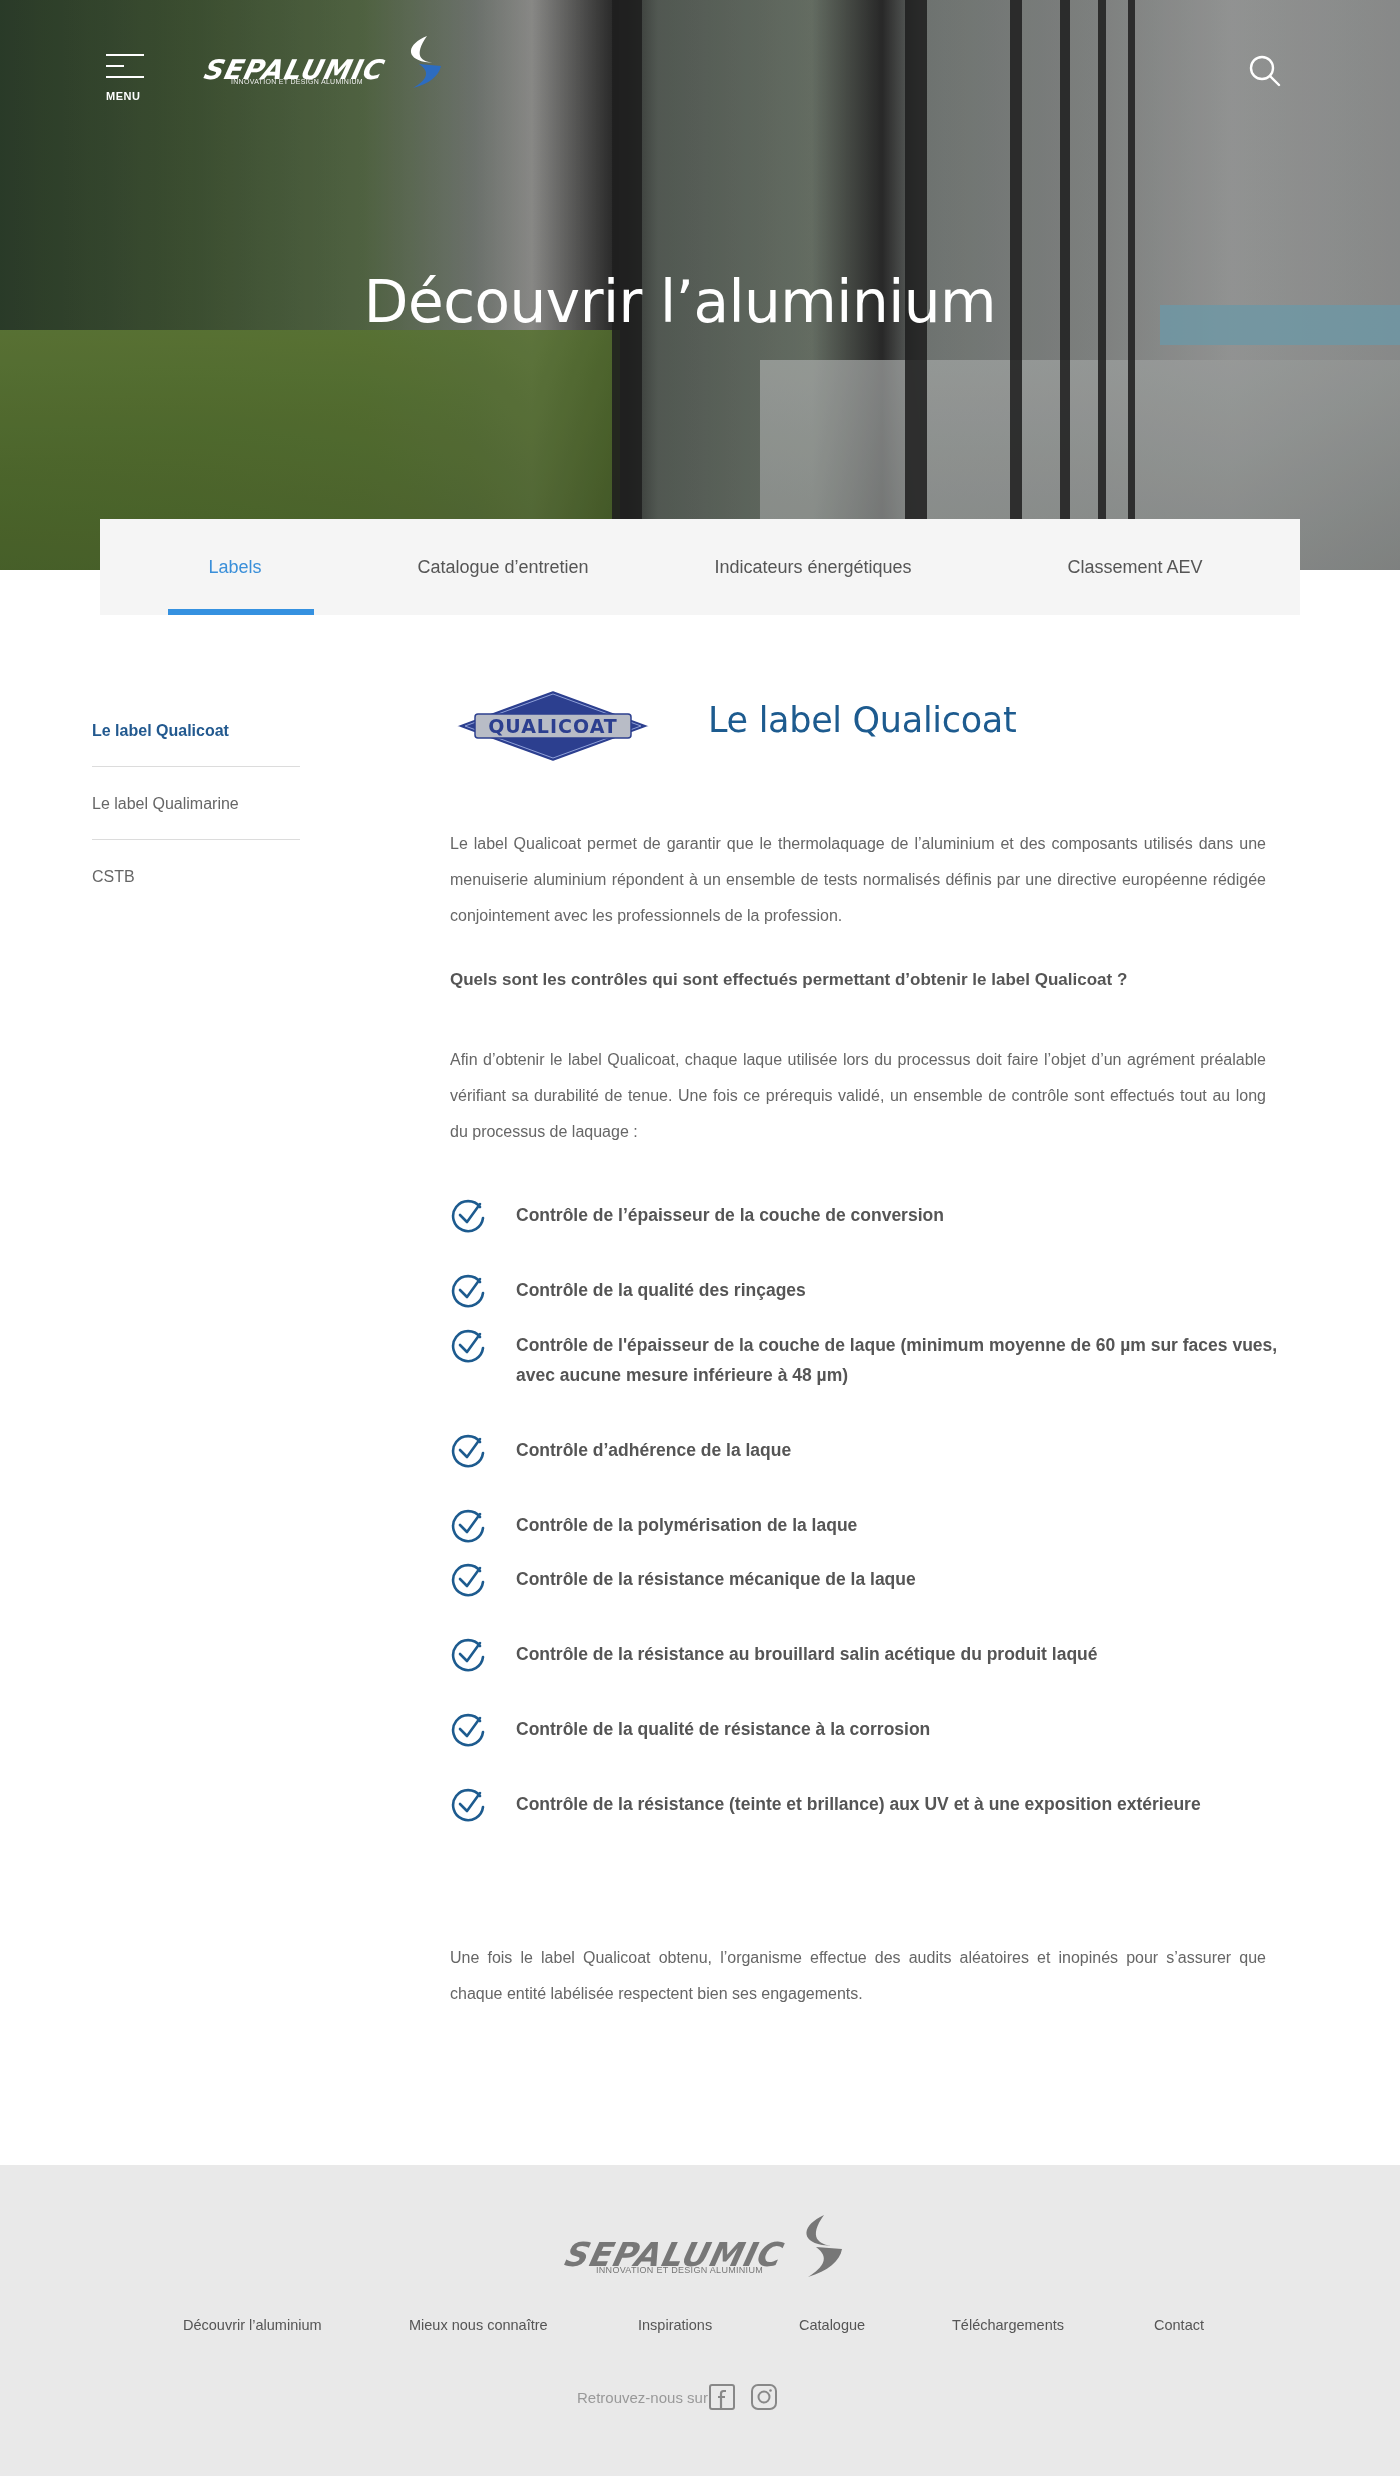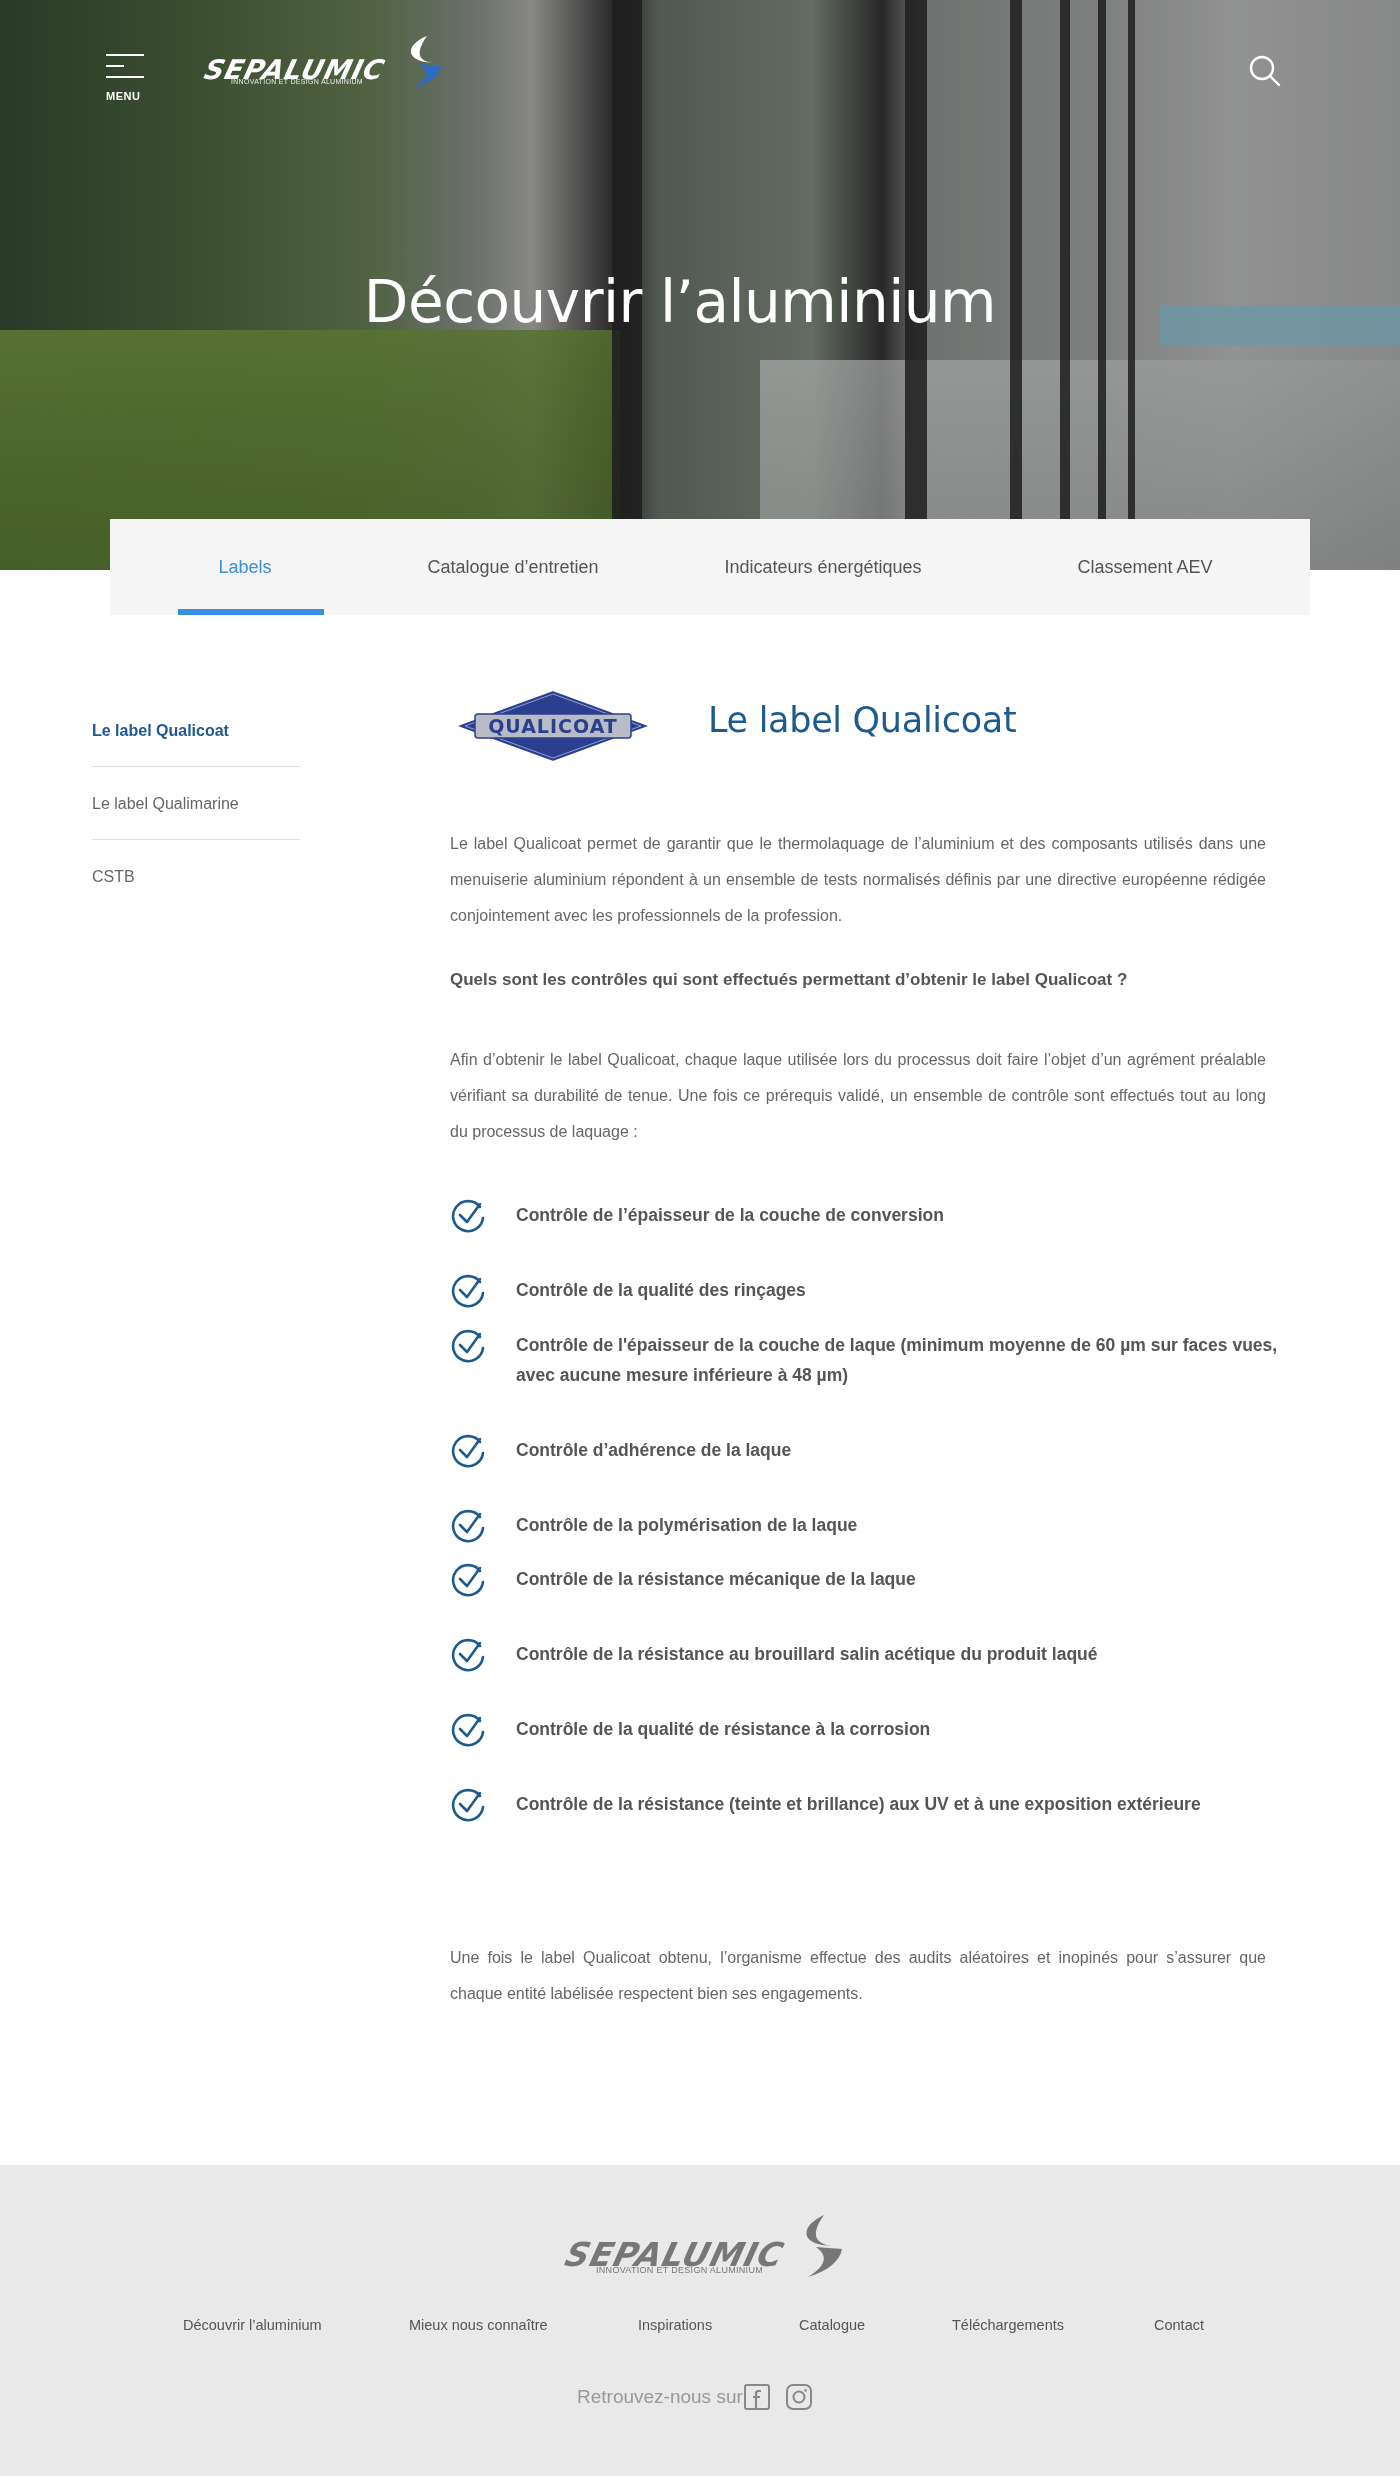--- a/index.html
+++ b/index.html
@@ -30,21 +30,21 @@
     .logo { position: absolute; left: 205px; top: 34px; width: 240px; height: 60px; }
     .logo .word { position: absolute; left: 0; top: 20px; font-size: 27px; font-style: italic; font-weight: bold; color: #fff; letter-spacing: 1px; transform: skewX(-14deg); font-family: "DejaVu Sans", sans-serif; }
     .logo .tag { position: absolute; left: 26px; top: 44px; font-size: 7px; color: #eee; letter-spacing: 0.3px; }
     .logo svg { position: absolute; left: 190px; top: 0; }
 
     .search-btn { position: absolute; left: 1248px; top: 54px; width: 34px; height: 34px; cursor: pointer; }
 
     .hero-title { position: absolute; left: 0; top: 268px; width: 1360px; text-align: center; font-size: 58px; color: #fff; font-weight: normal; font-family: "DejaVu Sans", sans-serif; letter-spacing: -0.5px; }
 
     
-    .tabs { position: absolute; left: 110px; top: 519px; width: 1200px; height: 96px; background: #f5f5f5; display: flex; }
+    .tabs { position: absolute; left: 100px; top: 519px; width: 1200px; height: 96px; background: #f5f5f5; display: flex; }
     .tab { position: relative; height: 96px; display: flex; align-items: center; justify-content: center; font-size: 18px; color: #555; cursor: pointer; }
     .tab.active { color: #3a8fd9; }
     .tab.active::after { content: ""; position: absolute; left: 68px; bottom: 0; width: 146px; height: 6px; background: #3591e0; }
     .tab-0 { width: 270px; } .tab-1 { width: 266px; } .tab-2 { width: 354px; } .tab-3 { width: 290px; }
 
     
     .sidebar { position: absolute; left: 92px; top: 694px; width: 208px; }
     .side-item { display: block; height: 73px; line-height: 73px; font-size: 16px; color: #666; border-bottom: 1px solid #dcdcdc; cursor: pointer; text-decoration: none; }
     .side-item:last-child { border-bottom: none; }
     .side-item.active { color: #22598f; font-weight: bold; }
@@ -68,21 +68,21 @@
 
     
     .footer { position: absolute; left: 0; top: 2165px; width: 1400px; height: 311px; background: #e9e9e9; }
     .flogo { position: absolute; left: 566px; top: 48px; width: 280px; height: 70px; }
     .flogo .word { position: absolute; left: 0; top: 22px; font-size: 33px; font-style: italic; font-weight: bold; color: #777; letter-spacing: 1px; transform: skewX(-14deg); font-family: "DejaVu Sans", sans-serif; }
     .flogo .tag { position: absolute; left: 30px; top: 52px; font-size: 9px; color: #777; letter-spacing: 0.3px; }
     .flogo svg { position: absolute; left: 222px; top: 0; }
     .fnav { position: absolute; left: 0; top: 152px; width: 1400px; }
     .fnav a { position: absolute; font-size: 14.5px; color: #555; text-decoration: none; cursor: pointer; white-space: nowrap; }
     .social { position: absolute; top: 218px; left: 577px; display: flex; align-items: center; }
-    .social .txt { font-size: 19px; color: #999; }
+    .social .txt { font-size: 15px; color: #999; }
     .social .sico { width: 28px; height: 28px; margin-right: 14px; cursor: pointer; }
   </style>
 </head>
 <body>
 
 <section class="hero">
   <div class="lawn"></div>
   <div class="floor"></div>
   <div class="pool"></div>
   <div class="frame" style="left:612px;width:30px;"></div>

